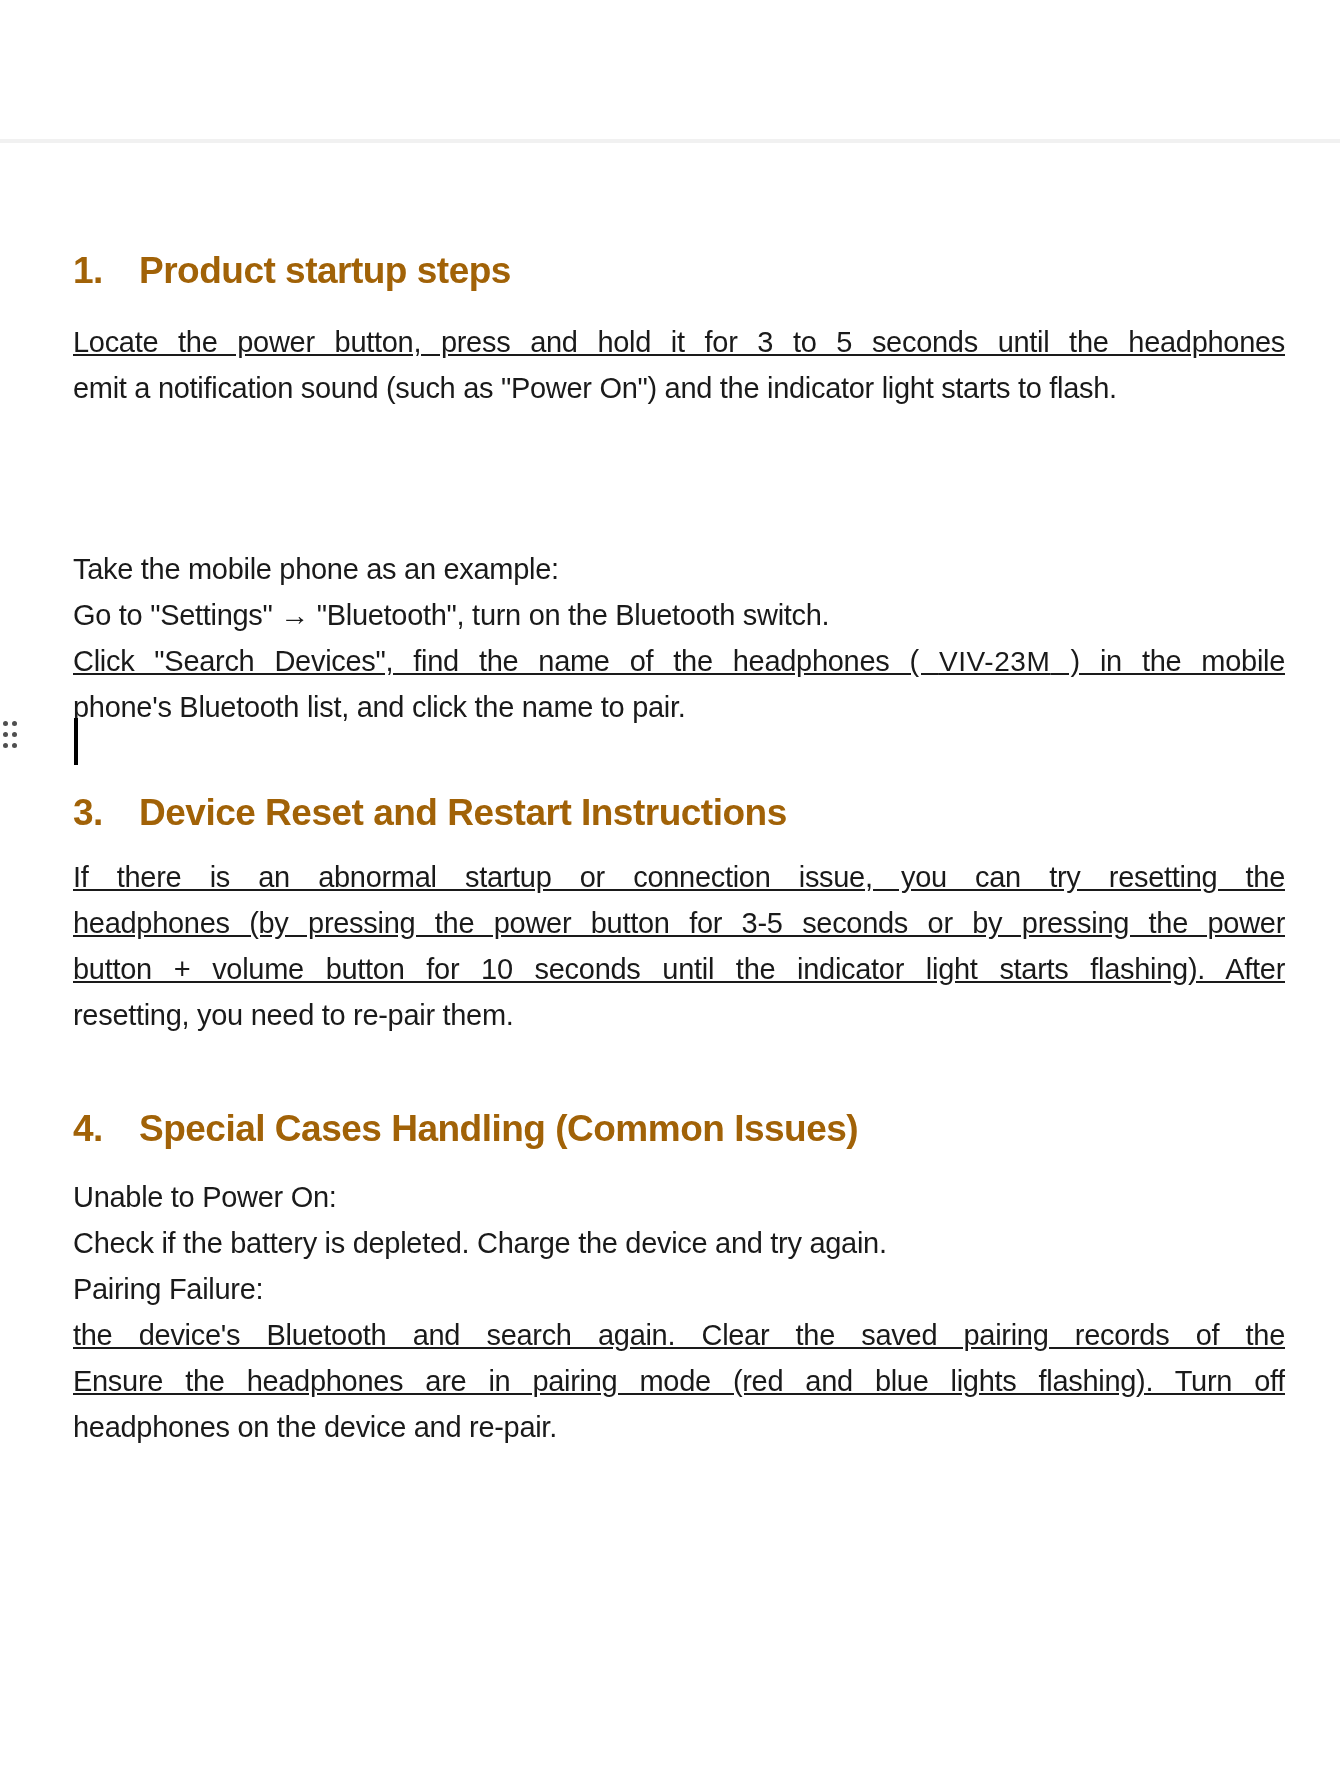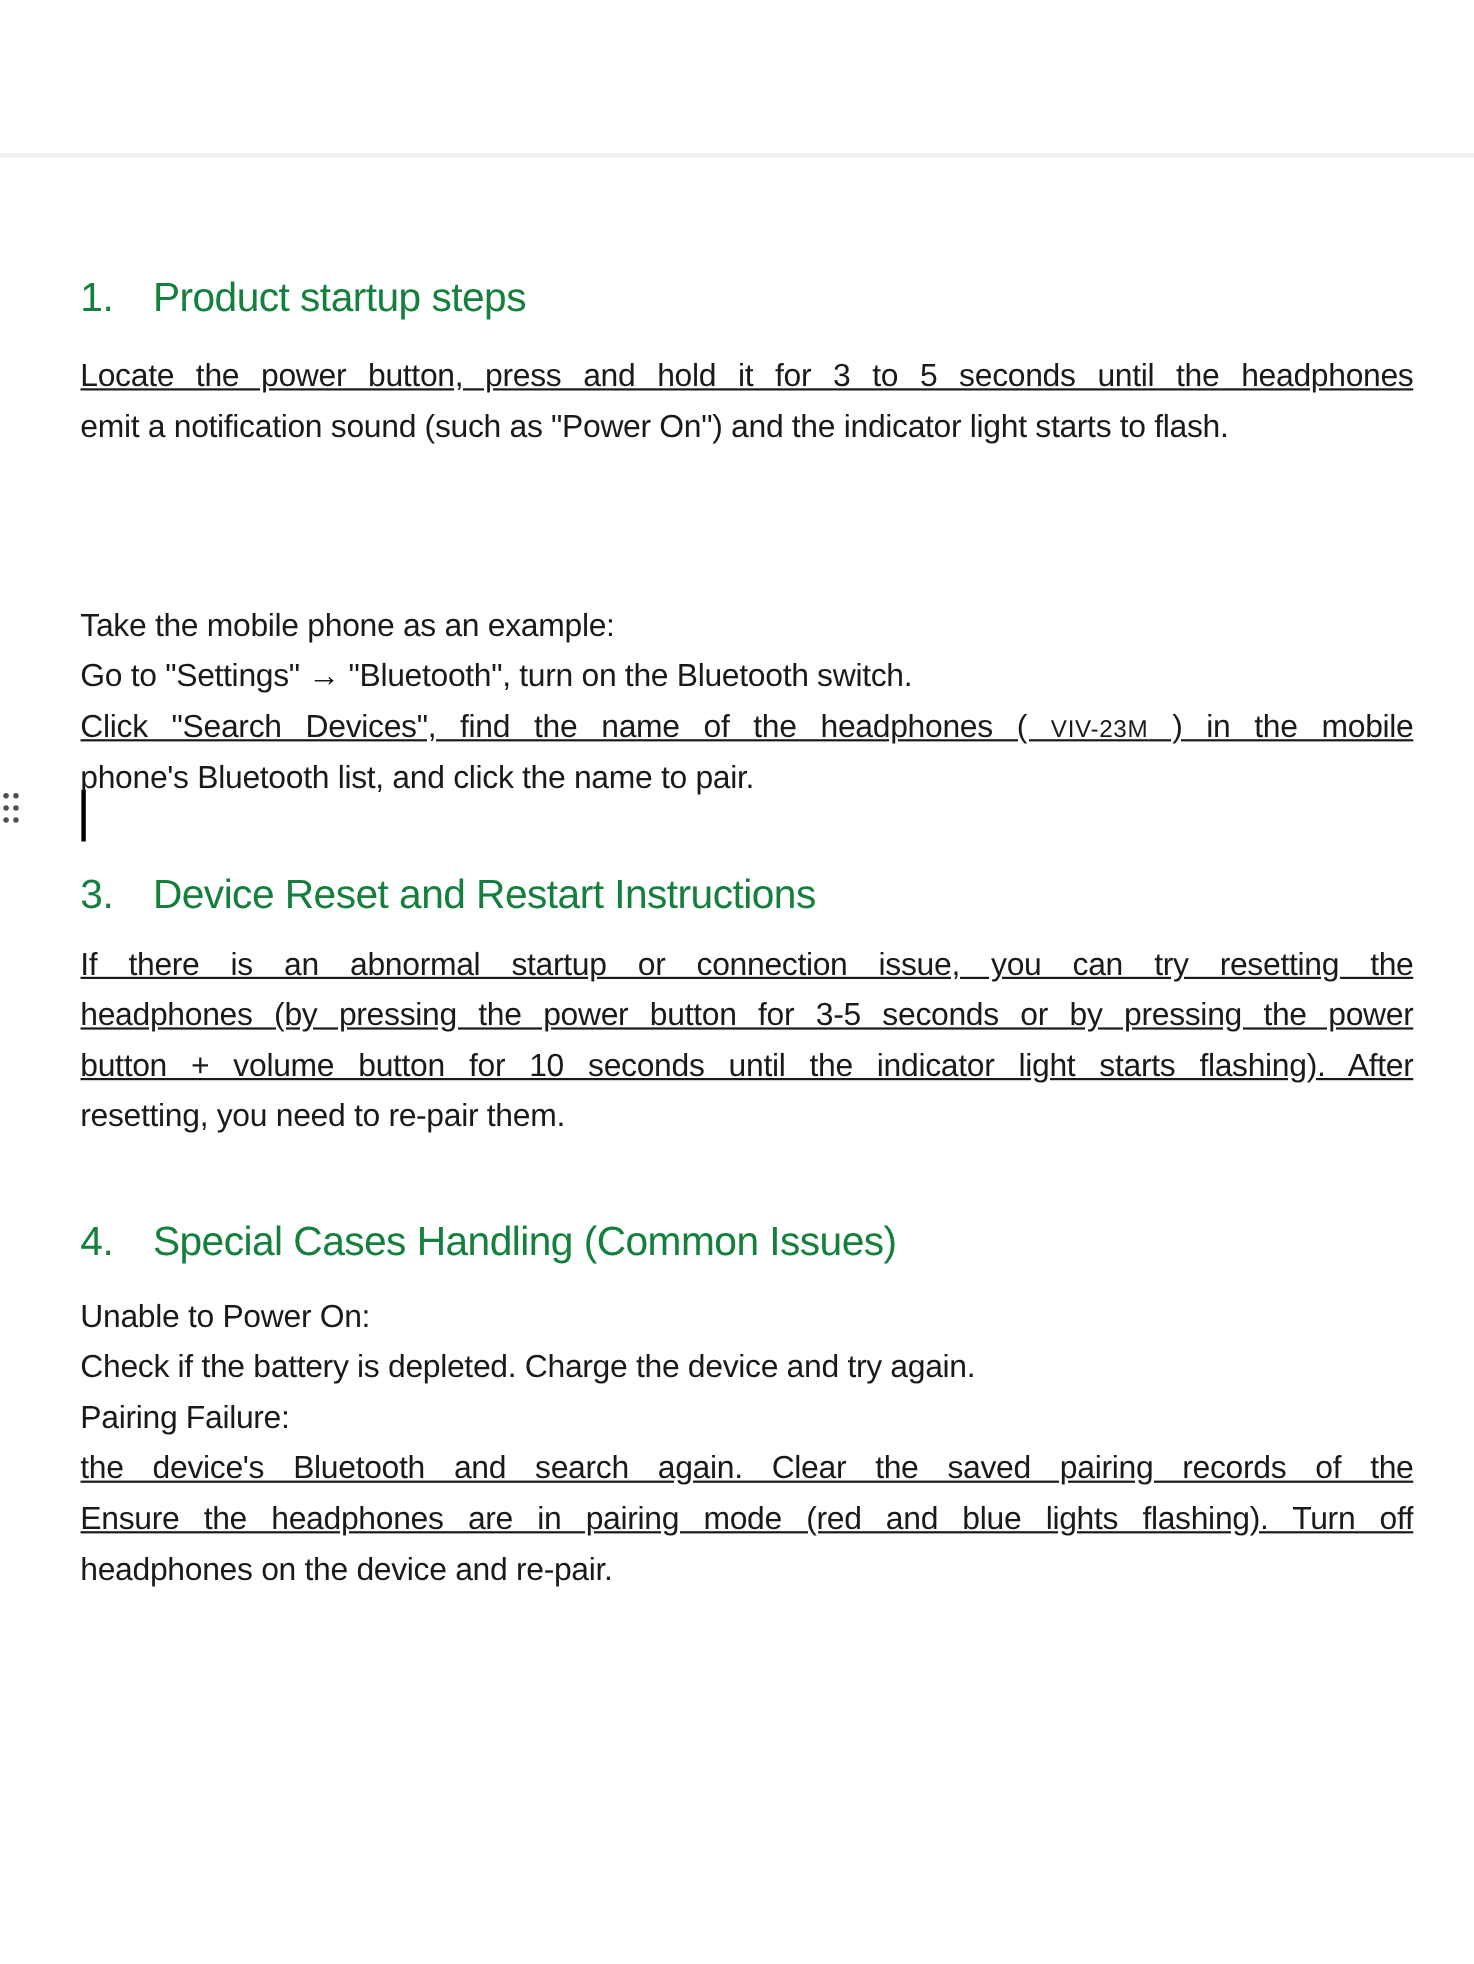--- a/index.html
+++ b/index.html
@@ -11,30 +11,30 @@
     overflow:hidden;
     font-family:"Liberation Sans","DejaVu Sans",sans-serif;
     color:#1a1a1a;
   }
   .top-divider {
     position:absolute; left:0; right:0; top:139px; height:4px;
     background:#f1f1f1;
   }
   .abs { position:absolute; left:73px; width:1212px; }
   .heading {
-    font-size:37px; font-weight:normal; line-height:50px;
-    color:#15803d; letter-spacing:-0.5px; white-space:nowrap;
+    font-size:37px; font-weight:bold; line-height:50px;
+    color:#a16207; letter-spacing:-0.5px; white-space:nowrap;
   }
   .heading .num { display:inline-block; width:66px; }
   .para { font-size:29px; letter-spacing:-0.3px; }
   .line { height:46px; line-height:46px; overflow:hidden; }
   .line.j { text-align:justify;text-decoration:underline; }
   .line.j::after { content:""; display:inline-block; width:100%; height:0; }
   .model {
-    font-size:22px; letter-spacing:0.6px; font-weight:normal;
+    font-size:28px; letter-spacing:0.6px; font-weight:normal;
   }
   .cursor {
     position:absolute; left:74px; top:718px; width:4px; height:47px;
     background:#000000;
   }
   .drag-handle {
     position:absolute; left:3px; top:721px;
     display:grid; grid-template-columns:5px 5px; grid-auto-rows:5px;
     column-gap:4px; row-gap:6px;
   }

